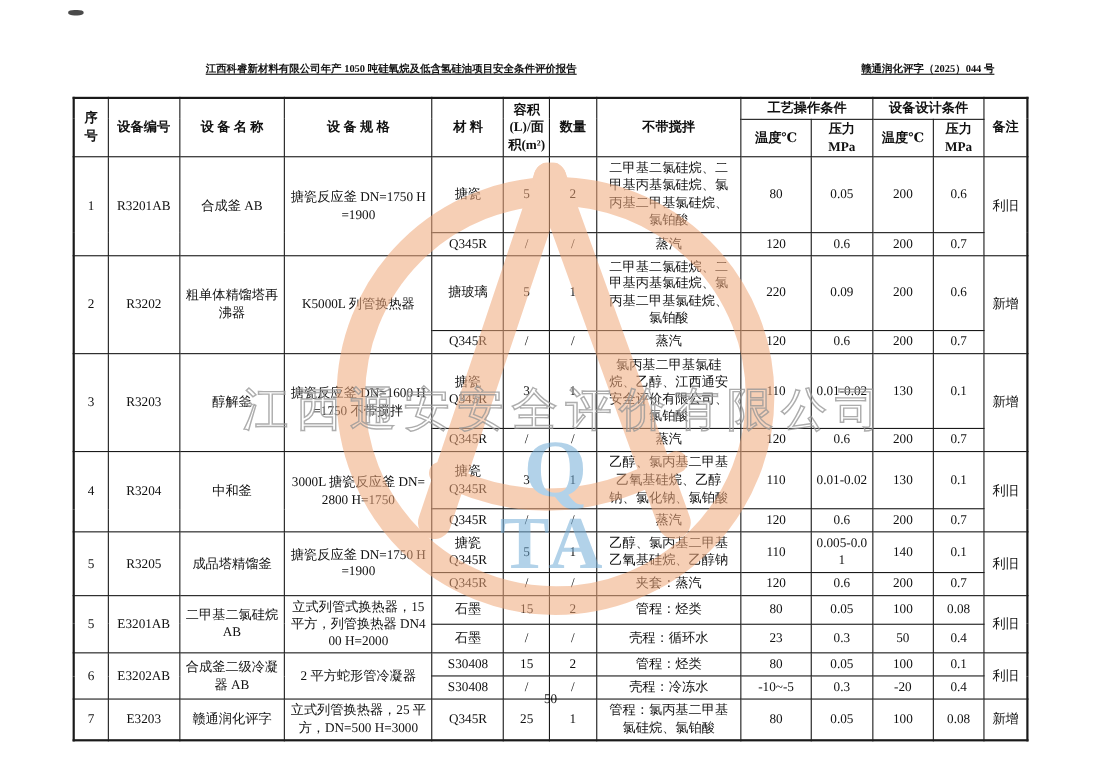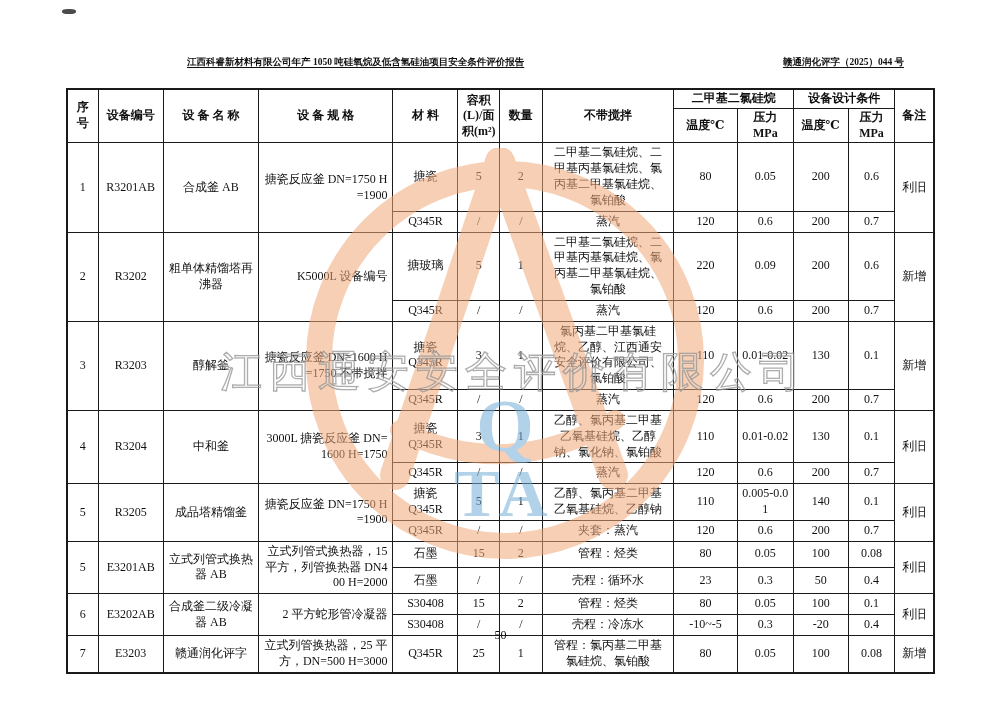--- a/index.html
+++ b/index.html
@@ -14,21 +14,21 @@
   .artifact{position:absolute;top:9px;left:62px;width:14px;height:5px;
             border-radius:40%;background:#2a2a2a;opacity:.85;}
 
   table.equip{border-collapse:collapse;table-layout:fixed;width:869px;
               position:absolute;top:88px;left:66px;z-index:1;border:2px solid #1a1a1a;}
   th,td{border:1px solid #1a1a1a;font-size:12px;line-height:1.32;text-align:center;
         vertical-align:middle;padding:2px;white-space:pre-line;word-break:break-all;
         font-family:"Liberation Serif","DejaVu Serif",serif;}
   th{font-weight:bold;padding:1px 2px;}
   td.c-med{padding:2px 8px;text-align:center;}
-  td.c-spec{padding:2px 5px;text-align:right;}
+  td.c-spec{padding:2px 5px;}
 
   col.w-seq{width:3.6%}col.w-code{width:7.5%}col.w-name{width:11%}col.w-spec{width:15.5%}
   col.w-mat{width:7.5%}col.w-vol{width:4.8%}col.w-qty{width:4.9%}col.w-med{width:15.2%}
   col.w-t1{width:7.3%}col.w-p1{width:6.5%}col.w-t2{width:6.3%}col.w-p2{width:5.4%}col.w-rem{width:4.5%}
 
   .wm-layer{position:absolute;inset:0;z-index:2;pointer-events:none;}
   .wm-logo{position:absolute;left:295px;top:148px;opacity:.55;}
   .wm-text{position:absolute;top:344px;left:50%;transform:translateX(-50%);
            white-space:nowrap;font-weight:normal;font-size:42px;letter-spacing:7px;
            color:rgba(255,255,255,0.10);-webkit-text-stroke:1.3px rgba(150,150,150,0.78);}
@@ -69,21 +69,21 @@
 号</th>
         <th rowspan="2">设备编号</th>
         <th rowspan="2">设 备 名 称</th>
         <th rowspan="2">设  备  规  格</th>
         <th rowspan="2">材 料</th>
         <th rowspan="2">容积
 (L)/面
 积(m²)</th>
         <th rowspan="2">数量</th>
         <th rowspan="2">不带搅拌</th>
-        <th colspan="2">二甲基二氯硅烷</th>
+        <th colspan="2">工艺操作条件</th>
         <th colspan="2">设备设计条件</th>
         <th rowspan="2">备注</th>
       </tr>
       <tr>
         <th>温度℃</th>
         <th>压力
 MPa</th>
         <th>温度℃</th>
         <th>压力
 MPa</th>
@@ -112,21 +112,21 @@
           <td class="c-med">蒸汽</td>
           <td>120</td>
           <td>0.6</td>
           <td>200</td>
           <td>0.7</td>
         </tr>
         <tr>
           <td rowspan="2">2</td>
           <td rowspan="2">R3202</td>
           <td rowspan="2">粗单体精馏塔再沸器</td>
-          <td rowspan="2" class="c-spec">K5000L  设备编号</td>
+          <td rowspan="2" class="c-spec">K5000L  列管换热器</td>
           <td>搪玻璃</td>
           <td>5</td>
           <td>1</td>
           <td class="c-med">二甲基二氯硅烷、二甲基丙基氯硅烷、氯丙基二甲基氯硅烷、氯铂酸</td>
           <td>220</td>
           <td>0.09</td>
           <td>200</td>
           <td>0.6</td>
           <td rowspan="2">新增</td>
         </tr>
@@ -163,21 +163,21 @@
           <td class="c-med">蒸汽</td>
           <td>120</td>
           <td>0.6</td>
           <td>200</td>
           <td>0.7</td>
         </tr>
         <tr>
           <td rowspan="2">4</td>
           <td rowspan="2">R3204</td>
           <td rowspan="2">中和釜</td>
-          <td rowspan="2" class="c-spec">3000L  搪瓷反应釜 DN=1600 H=1750</td>
+          <td rowspan="2" class="c-spec">3000L  搪瓷反应釜 DN=2800 H=1750</td>
           <td>搪瓷
 Q345R</td>
           <td>3</td>
           <td>1</td>
           <td class="c-med">乙醇、氯丙基二甲基乙氧基硅烷、乙醇钠、氯化钠、氯铂酸</td>
           <td>110</td>
           <td>0.01-0.02</td>
           <td>130</td>
           <td>0.1</td>
           <td rowspan="2">利旧</td>
@@ -214,21 +214,21 @@
           <td>/</td>
           <td class="c-med">夹套：蒸汽</td>
           <td>120</td>
           <td>0.6</td>
           <td>200</td>
           <td>0.7</td>
         </tr>
         <tr>
           <td rowspan="2">5</td>
           <td rowspan="2">E3201AB</td>
-          <td rowspan="2">立式列管式换热器 AB</td>
+          <td rowspan="2">二甲基二氯硅烷 AB</td>
           <td rowspan="2" class="c-spec">立式列管式换热器，15平方，列管换热器 DN400 H=2000</td>
           <td>石墨</td>
           <td>15</td>
           <td>2</td>
           <td class="c-med">管程：烃类</td>
           <td>80</td>
           <td>0.05</td>
           <td>100</td>
           <td>0.08</td>
           <td rowspan="2">利旧</td>

